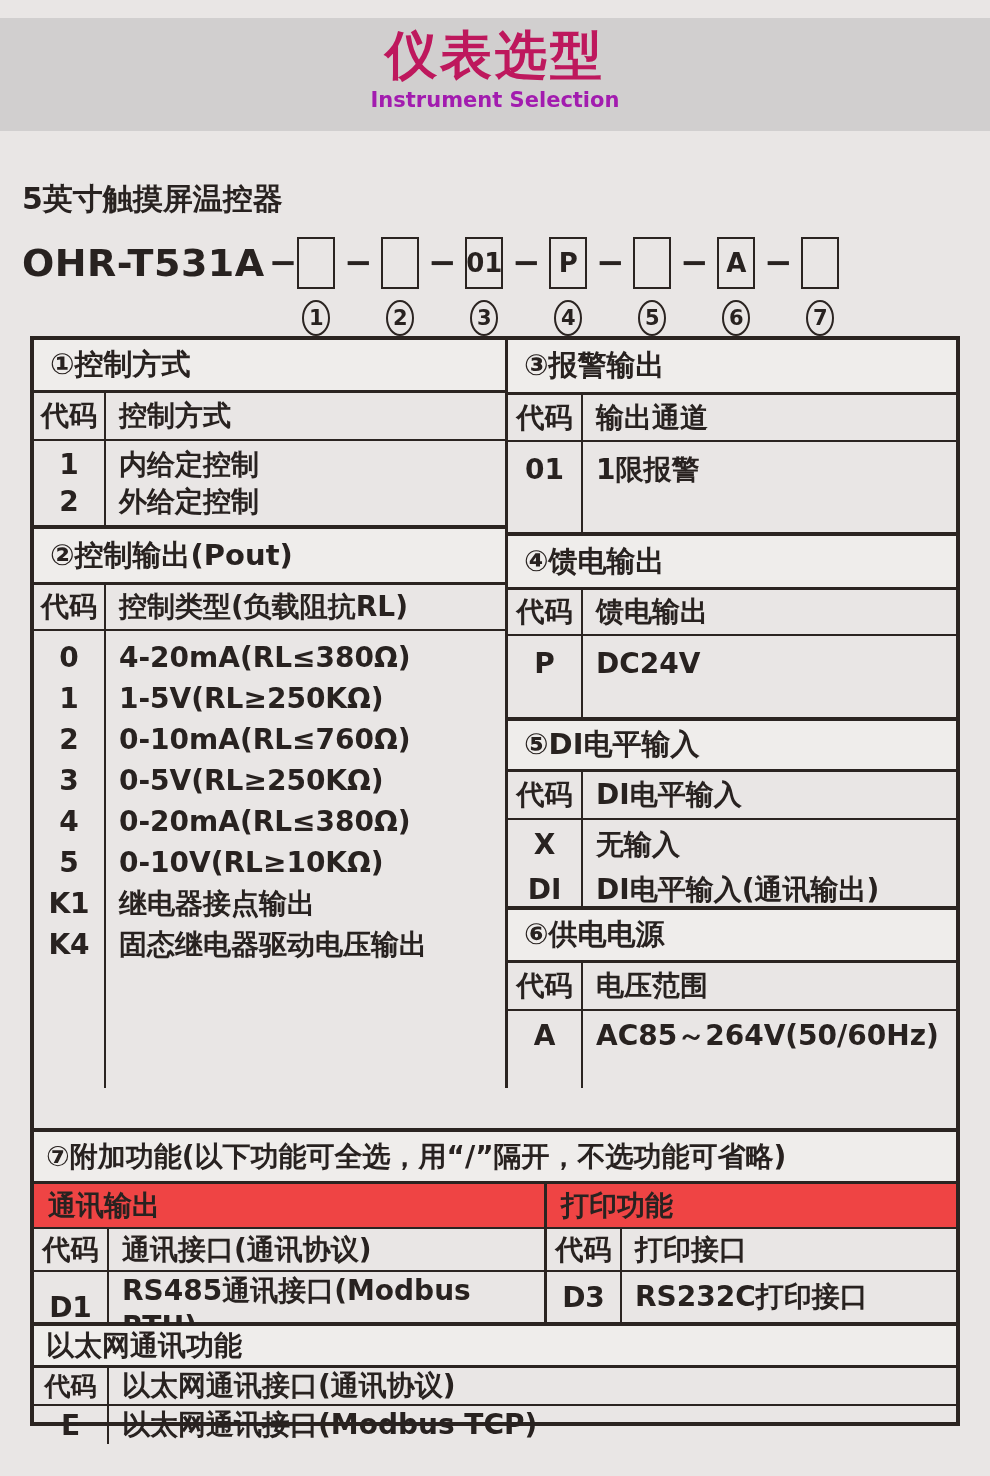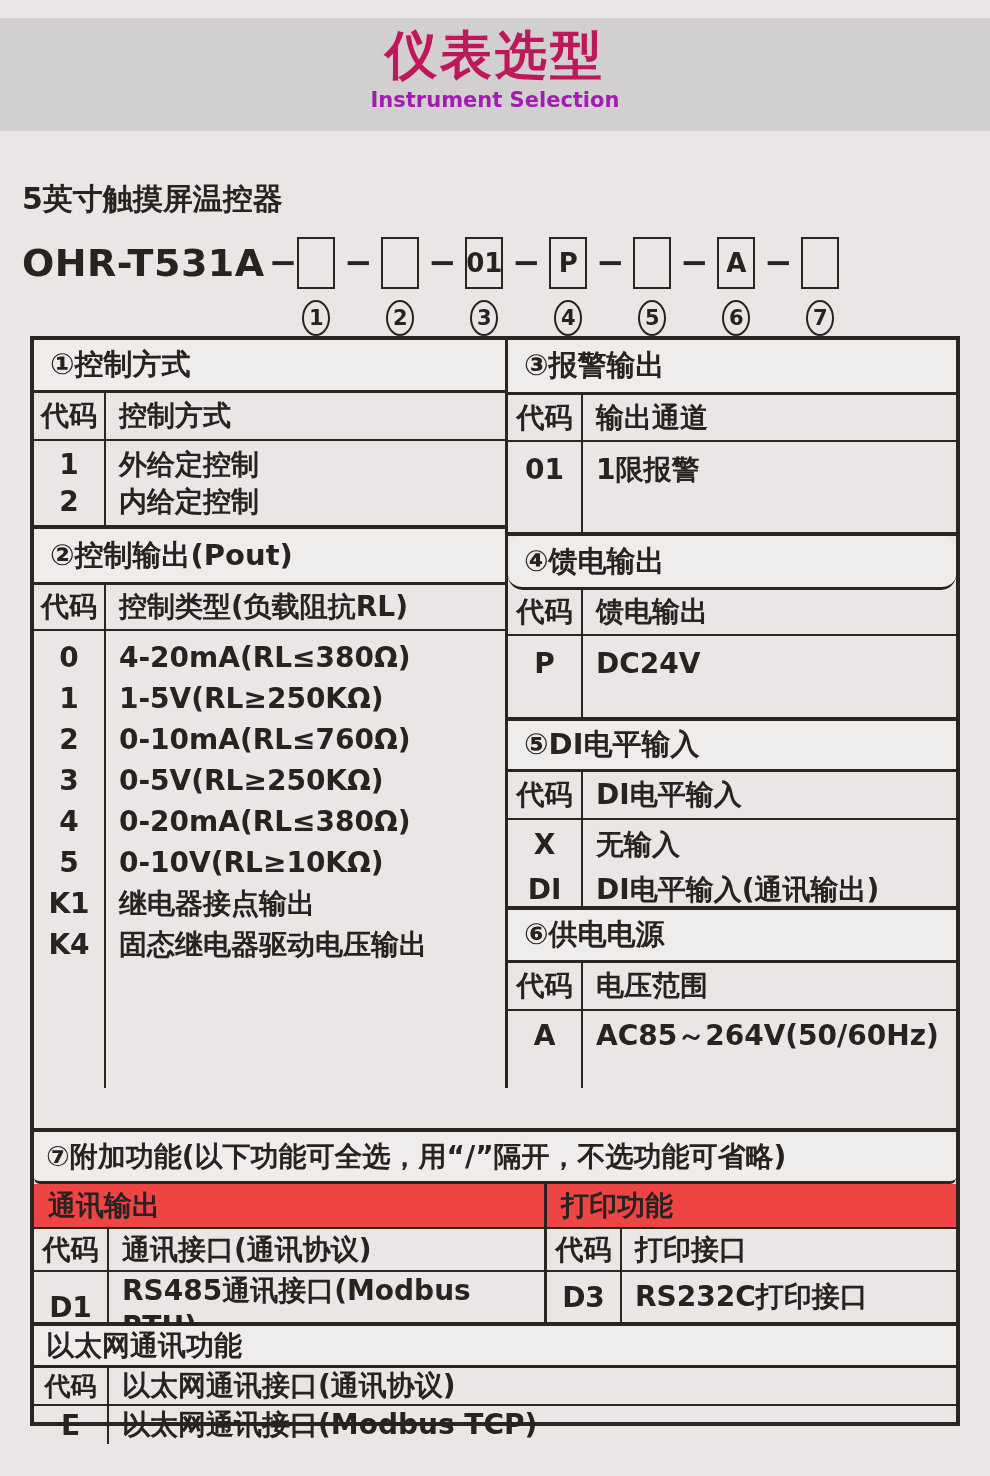--- a/index.html
+++ b/index.html
@@ -74,21 +74,21 @@
   
   .b-s1 .code,.b-s1 .val{padding-top:5px;line-height:37px;}
   .b-s2 .code,.b-s2 .val{padding-top:6px;line-height:41px;}
   .b-s3 .code,.b-s3 .val{padding-top:8px;line-height:40px;}
   .b-s4 .code,.b-s4 .val{padding-top:8px;line-height:40px;}
   .b-s5 .code,.b-s5 .val{padding-top:2px;line-height:45px;}
   .b-s6 .code,.b-s6 .val{padding-top:1px;line-height:48px;}
 
   
   .bottom-area{border-top:4px solid #2b2421;flex:1;display:flex;flex-direction:column;}
-  .s7-title{height:52px;font-size:28px;padding-left:12px;border-radius:6px;}
+  .s7-title{height:52px;font-size:28px;padding-left:12px;}
   .sub-row{height:142px;flex:0 0 142px;border-bottom:4px solid #2b2421;display:flex;}
   .sub{display:flex;flex-direction:column;}
   .sub-left{width:513px;flex:0 0 513px;border-right:3px solid #2b2421;}
   .sub-right{flex:1;}
   .sub-hdr{
     height:45px;flex:0 0 45px;border-bottom:2px solid #2b2421;background:#ef4444;
     font-size:28px;font-weight:700;display:flex;align-items:center;padding-left:14px;
   }
   .sub .col-row{height:43px;flex:0 0 43px;}
   .sub .data-row{flex:1;display:flex;}
@@ -104,21 +104,21 @@
   .eth-data .code{width:75px;flex:0 0 75px;border-right:2px solid #2b2421;display:flex;align-items:center;justify-content:center;font-size:28px;font-weight:600;}
   .eth-data .val{flex:1;display:flex;align-items:center;padding-left:13px;font-size:28px;font-weight:600;}
   .s1-hdr{height:53px;}
   .s1-cols{height:48px;}
   .s1-block{height:88px;}
   .s2-hdr{height:56px;}
   .s2-cols{height:46px;}
   .s3-hdr{height:55px;}
   .s3-cols{height:47px;}
   .s3-block{height:94px;}
-  .s4-hdr{height:54px;border-radius:15px;}
+  .s4-hdr{height:54px;}
   .s4-cols{height:46px;}
   .s4-block{height:85px;}
   .s5-hdr{height:51px;}
   .s5-cols{height:48px;}
   .s5-block{height:90px;}
   .s6-hdr{height:53px;}
   .s6-cols{height:48px;}
 </style>
 </head>
 <body>
@@ -178,22 +178,22 @@
       <div class="col-row s1-cols">
         <div class="code">代码</div>
         <div class="val">控制方式</div>
       </div>
       <div class="block b-s1 s1-block thick">
         <div class="code">
           <div>1</div>
           <div>2</div>
         </div>
         <div class="val">
+          <div>内给定控制</div>
           <div>外给定控制</div>
-          <div>内给定控制</div>
         </div>
       </div>
       <div class="sec-header s2-hdr">②控制输出(Pout)</div>
       <div class="col-row s2-cols">
         <div class="code">代码</div>
         <div class="val">控制类型(负载阻抗RL)</div>
       </div>
       <div class="block b-s2 grow">
         <div class="code">
           <div>0</div>

